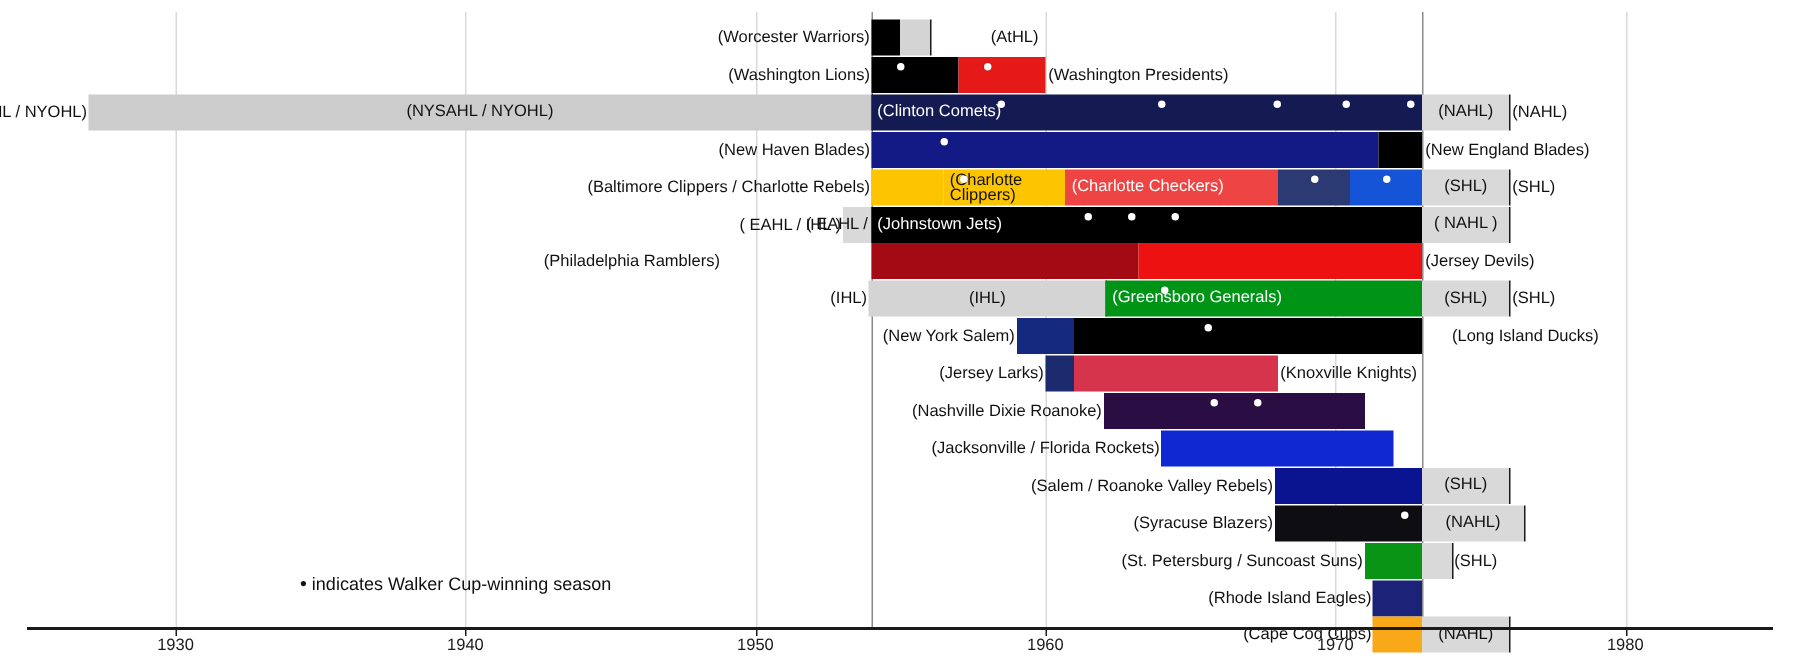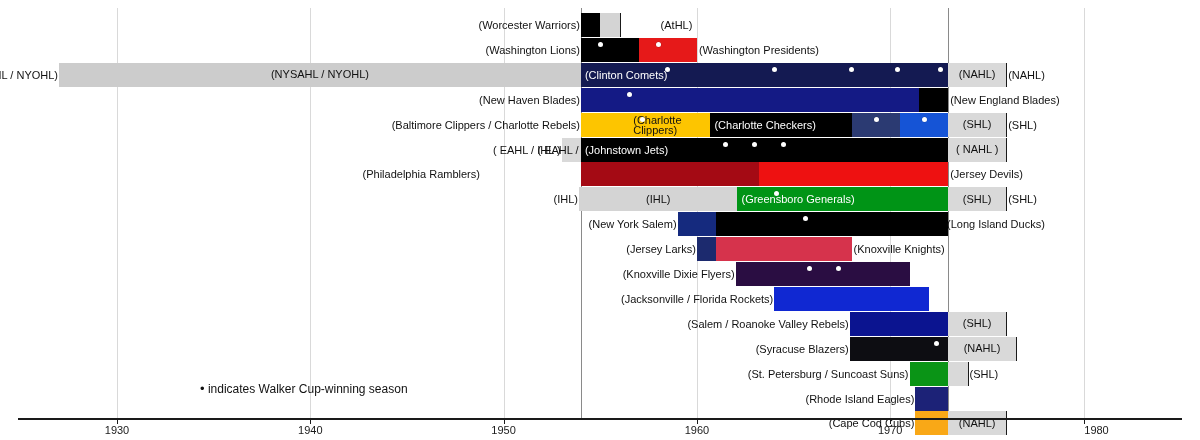--- a/index.html
+++ b/index.html
@@ -88,21 +88,21 @@
         <div class="seg" style="left: 919.195px; width: 28.995px; background: rgb(0, 0, 0);"></div>
         <div class="cup" style="left: 626.745px; top: 4px;"></div>
         <div class="lbl-left" style="right: 620.08px;">(New Haven Blades)</div>
         <div class="lbl-right" style="left: 950.19px;">(New England Blades)</div>
       </div>
       <div class="row" style="top: 112.6px; left: 0px; width: 1200px;">
         <div class="seg" style="left: 580.92px; width: 48.325px; background: rgb(253, 197, 0);"></div>
         <div class="seg" style="left: 629.245px; width: 81.186px; background: rgb(253, 197, 0);">
           <span class="seglabel" style="color: rgb(17, 17, 17); white-space: normal; line-height: 10px; width: 60px;">(Charlotte Clippers)</span>
         </div>
-        <div class="seg" style="left: 710.431px; width: 141.109px; background: #000000;">
+        <div class="seg" style="left: 710.431px; width: 141.109px; background: #ef4444;">
           <span class="seglabel" style="color: rgb(255, 255, 255);">(Charlotte Checkers)</span>
         </div>
         <div class="seg" style="left: 851.54px; width: 48.325px; background: rgb(43, 58, 114);"></div>
         <div class="seg" style="left: 899.865px; width: 48.325px; background: rgb(21, 84, 214);"></div>
         <div class="seg league" style="left: 948.19px; width: 57.99px; background: rgb(217, 217, 217);">
           <span class="seglabel" style="color: rgb(17, 17, 17);">(SHL)</span>
         </div>
         <div class="seg league-tick" style="left: 1006.18px;"></div>
         <div class="cup" style="left: 640.276px; top: 4px;"></div>
         <div class="cup" style="left: 874.169px; top: 4px;"></div>
@@ -147,33 +147,33 @@
         <div class="seg league-tick" style="left: 1006.18px;"></div>
         <div class="cup" style="left: 773.653px; top: 4px;"></div>
         <div class="lbl-left" style="right: 622.013px;">(IHL)</div>
         <div class="lbl-right" style="left: 1008.18px;">(SHL)</div>
       </div>
       <div class="row" style="top: 212.2px; left: 0px; width: 1200px;">
         <div class="seg" style="left: 677.57px; width: 38.66px; background: rgb(21, 42, 126);"></div>
         <div class="seg" style="left: 716.23px; width: 231.96px; background: rgb(0, 0, 0);"></div>
         <div class="cup" style="left: 802.648px; top: 4px;"></div>
         <div class="lbl-left" style="right: 523.43px;">(New York Salem)</div>
-        <div class="lbl-right" style="left: 947px;">(Long Island Ducks)</div>
+        <div class="lbl-right" style="left: 968px;">(Long Island Ducks)</div>
       </div>
       <div class="row" style="top: 237.1px; left: 0px; width: 1200px;">
         <div class="seg" style="left: 696.9px; width: 19.33px; background: rgb(28, 42, 110);"></div>
         <div class="seg" style="left: 716.23px; width: 135.31px; background: rgb(214, 51, 76);"></div>
         <div class="lbl-left" style="right: 504.1px;">(Jersey Larks)</div>
         <div class="lbl-right" style="left: 853.54px;">(Knoxville Knights)</div>
       </div>
       <div class="row" style="top: 262px; left: 0px; width: 1200px;">
         <div class="seg" style="left: 735.56px; width: 173.97px; background: rgb(42, 13, 66);"></div>
         <div class="cup" style="left: 806.514px; top: 4px;"></div>
         <div class="cup" style="left: 835.509px; top: 4px;"></div>
-        <div class="lbl-left" style="right: 465.44px;">(Knoxville Dixie Flyers)</div>
+        <div class="lbl-left" style="right: 465.44px;">(Nashville Dixie Roanoke)</div>
       </div>
       <div class="row" style="top: 286.9px; left: 0px; width: 1200px;">
         <div class="seg" style="left: 774.22px; width: 154.64px; background: rgb(16, 40, 210);"></div>
         <div class="lbl-left" style="right: 426.78px;">(Jacksonville / Florida Rockets)</div>
       </div>
       <div class="row" style="top: 311.8px; left: 0px; width: 1200px;">
         <div class="seg" style="left: 849.607px; width: 98.583px; background: rgb(11, 20, 144);"></div>
         <div class="seg league" style="left: 948.19px; width: 57.99px; background: rgb(217, 217, 217);">
           <span class="seglabel" style="color: rgb(17, 17, 17);">(SHL)</span>
         </div>
@@ -215,19 +215,19 @@
       <div class="ticklabel" style="left: 117px;">1930</div>
       <div class="tick" style="left: 310.3px;"></div>
       <div class="ticklabel" style="left: 310.3px;">1940</div>
       <div class="tick" style="left: 503.6px;"></div>
       <div class="ticklabel" style="left: 503.6px;">1950</div>
       <div class="tick" style="left: 696.9px;"></div>
       <div class="ticklabel" style="left: 696.9px;">1960</div>
       <div class="tick" style="left: 890.2px;"></div>
       <div class="ticklabel" style="left: 890.2px;">1970</div>
       <div class="tick" style="left: 1083.5px;"></div>
-      <div class="ticklabel" style="left: 1083.5px; margin-left: 13px;">1980</div>
+      <div class="ticklabel" style="left: 1083.5px;">1980</div>
     </div>
   <div class="legend" id="legend" style="left:200px;top:381px;">
     <span class="bullet">•</span>
     <span>indicates Walker Cup-winning season</span>
   </div>
 </div>
 
 </body></html>

